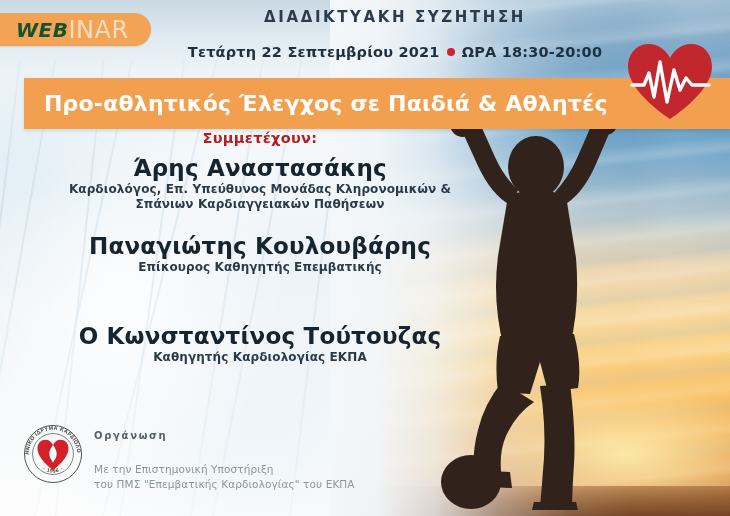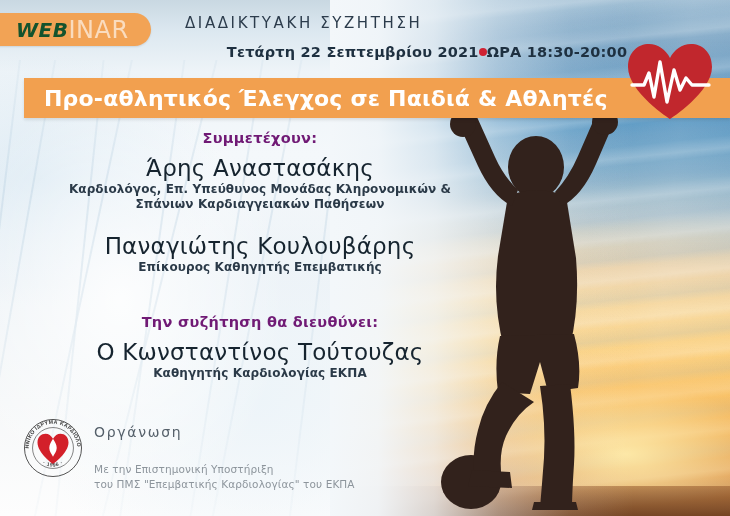--- a/index.html
+++ b/index.html
@@ -147,56 +147,56 @@
   .webinar-badge .wb-light {
     font-weight: normal;
     font-size: 24px;
     letter-spacing: .5px;
     color: rgba(255,255,255,.62);
   }
 
   
   .kicker {
     position: absolute;
-    left: 185px; top: 14px;
+    left: 185px; top: 8px;
     width: 420px;
-    text-align: left;
+    text-align: center;
     font-size: 15px;
-    font-weight: normal;
+    font-weight: bold;
     letter-spacing: 2.6px;
     color: #2c3c4c;
   }
   .dateline {
     position: absolute;
     left: 185px; top: 44px;
     width: 420px;
     text-align: center;
     font-size: 14.5px;
     font-weight: bold;
     letter-spacing: .2px;
     color: #1e3040;
     display: flex;
     align-items: center;
     justify-content: center;
-    margin-left: 32px;
+    gap: 7px;
   }
   .dateline .sep-dot {
     width: 8px; height: 8px;
     border-radius: 50%;
     background: #cf2233;
     display: inline-block;
     flex: 0 0 auto;
   }
 
   
   .title-bar {
     position: absolute;
     left: 24px; top: 78px;
     right: 0;
-    height: 40px;
+    height: 51px;
     background: #f2a04f;
     display: flex;
     align-items: center;
     box-shadow: 0 2px 3px rgba(0,0,0,.10);
   }
   .title-bar .title-text {
     font-size: 22px;
     font-weight: bold;
     color: #ffffff;
     letter-spacing: .2px;
@@ -217,26 +217,26 @@
     position: absolute;
     left: 40px; top: 130px;
     width: 440px;
     text-align: center;
     color: #1d2c3a;
   }
   .label-line {
     font-size: 14.5px;
     font-weight: bold;
     letter-spacing: .3px;
-    color: #701a75;
+    color: #b91c1c;
   }
   .person { margin-top: 9px; }
   .person-name {
     font-size: 23px;
-    font-weight: normal;
+    font-weight: bold;
     letter-spacing: .2px;
     color: #16242f;
     line-height: 1.15;
   }
   .person-role {
     margin-top: 1px;
     font-size: 12px;
     font-weight: bold;
     line-height: 1.22;
     letter-spacing: .1px;
@@ -250,22 +250,22 @@
     position: absolute;
     left: 22px; bottom: 24px;
     display: flex;
     align-items: flex-start;
     gap: 10px;
   }
   .hhf-logo { width: 62px; height: 62px; flex: 0 0 auto; }
   .hhf-logo svg { display: block; width: 100%; height: 100%; }
   .footer-text { padding-top: 6px; }
   .org-label {
-    font-size: 14px;
-    font-weight: normal;
+    font-size: 10px;
+    font-weight: bold;
     letter-spacing: 1.7px;
     color: #55606a;
     line-height: 1.35;
   }
   .org-name {
     font-size: 12.5px;
     font-weight: bold;
     letter-spacing: .2px;
     color: #3e4a54;
     line-height: 1.3;
@@ -369,21 +369,20 @@
     <div class="person">
       <div class="person-name">Παναγιώτης Κουλουβάρης</div>
       <div class="person-role">Επίκουρος Καθηγητής Επεμβατικής</div>
     </div>
 
     <div class="gap-small"></div>
 
 
     <div class="gap-mid"></div>
 
-    <div class="label-line">Την συζήτηση θα διευθύνει:</div>
     <div class="person">
       <div class="person-name">Ο Κωνσταντίνος Τούτουζας</div>
       <div class="person-role">Καθηγητής Καρδιολογίας ΕΚΠΑ</div>
     </div>
   </div>
 
   <div class="footer">
     <div class="hhf-logo">
       <svg viewBox="0 0 100 100" aria-hidden="true">
         <defs>

